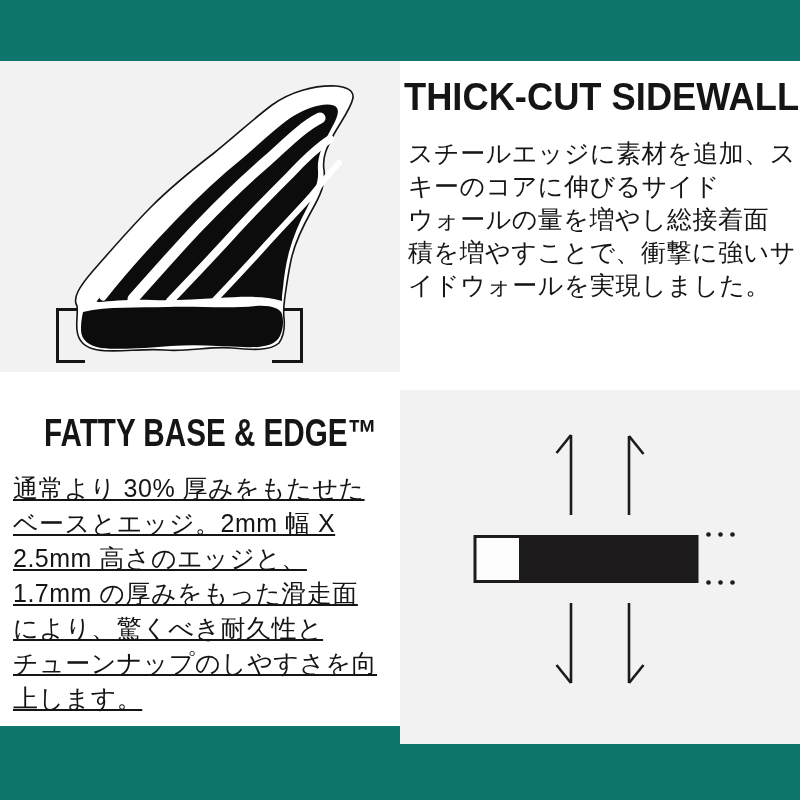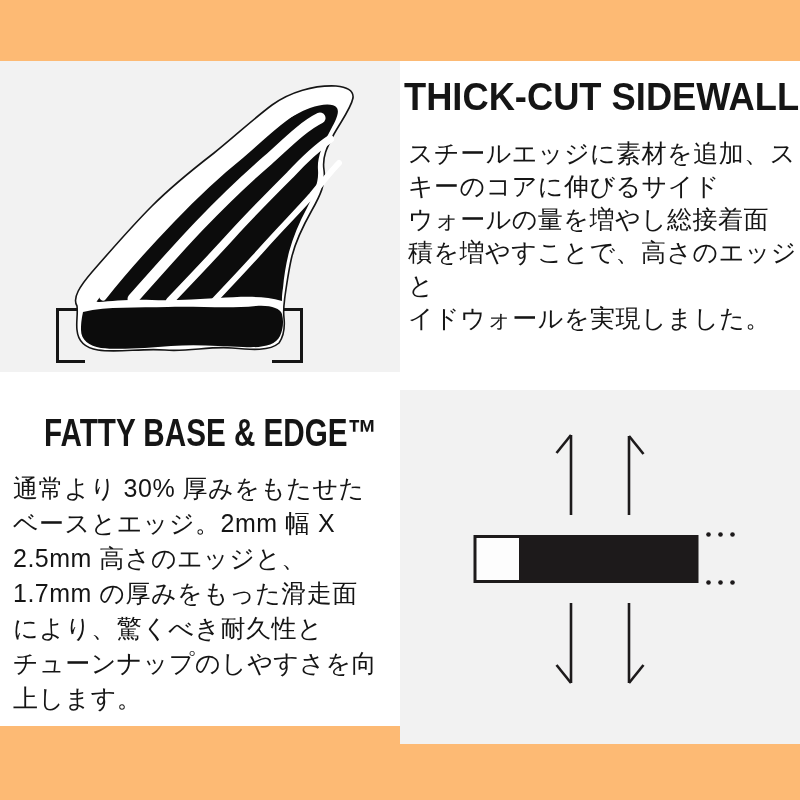--- a/index.html
+++ b/index.html
@@ -1,20 +1,20 @@
 <!DOCTYPE html>
 <html><head>
 <meta charset="utf-8">
 <style>
   html, body { margin: 0; padding: 0; background: #ffffff; }
   .page {
     position: relative;
     width: 800px;
     height: 800px;
-    background: #fdba74;
+    background: #0f766e;
     overflow: hidden;
     font-family: "Liberation Sans", sans-serif;
     color: #151515;
   }
   .panel { position: absolute; }
   #panel-bacon        { left: 0;     top: 61px;  width: 400px; height: 329px; background: #f2f2f2; }
   #panel-sidewall-text{ left: 400px; top: 61px;  width: 400px; height: 329px; background: #ffffff; }
   #panel-base-text    { left: 0;     top: 372px; width: 400px; height: 354px; background: #ffffff; }
   #panel-diagram      { left: 400px; top: 390px; width: 400px; height: 354px; background: #f2f2f2; }
 
@@ -38,21 +38,21 @@
     transform-origin: center top;
   }
   .body {
     margin: 0;
     font-size: 25px;
     color: #151515;
     white-space: pre-line;
     letter-spacing: 0.5px;
   }
   #sidewall-body { margin: 17px 0 0 0; padding-left: 8px;  line-height: 33px; }
-  #base-body     { margin: 15px 0 0 0; padding-left: 13px; line-height: 35px; }
+  #base-body     { margin: 15px 0 0 0; padding-left: 13px; line-height: 35px; text-decoration: underline; }
 
   svg { display: block; }
 </style>
 </head>
 <body>
 
 <div class="page">
 
   <div class="panel" id="panel-bacon">
     <svg width="400" height="329" viewBox="0 0 400 329">
@@ -122,21 +122,21 @@
         <path stroke-width="6" d="M 212 242 C 230 223 248 204 264 186 C 280 168 298 150 312 134 C 322 122 331 110 339 102"></path>
       </g>
     </svg>
   </div>
 
   <div class="panel" id="panel-sidewall-text">
     <h1 class="title" id="sidewall-title">THICK-CUT SIDEWALL</h1>
     <p class="body" id="sidewall-body">スチールエッジに素材を追加、ス
 キーのコアに伸びるサイド
 ウォールの量を増やし総接着面
-積を増やすことで、高さのエッジと
+積を増やすことで、衝撃に強いサ
 イドウォールを実現しました。</p>
   </div>
 
   <div class="panel" id="panel-base-text">
     <h2 class="title" id="base-edge-title">FATTY BASE &amp; EDGE™</h2>
     <p class="body" id="base-body">通常より 30% 厚みをもたせた
 ベースとエッジ。2mm 幅 X
 2.5mm 高さのエッジと、
 1.7mm の厚みをもった滑走面
 により、驚くべき耐久性と

